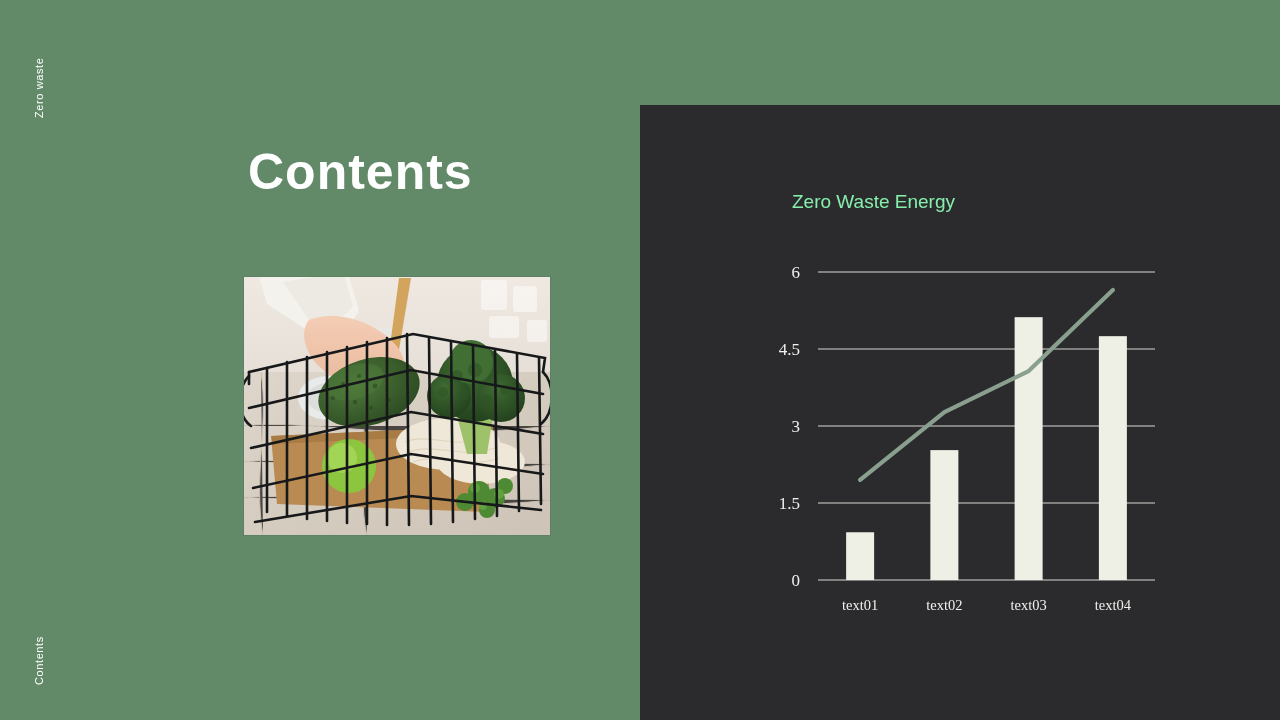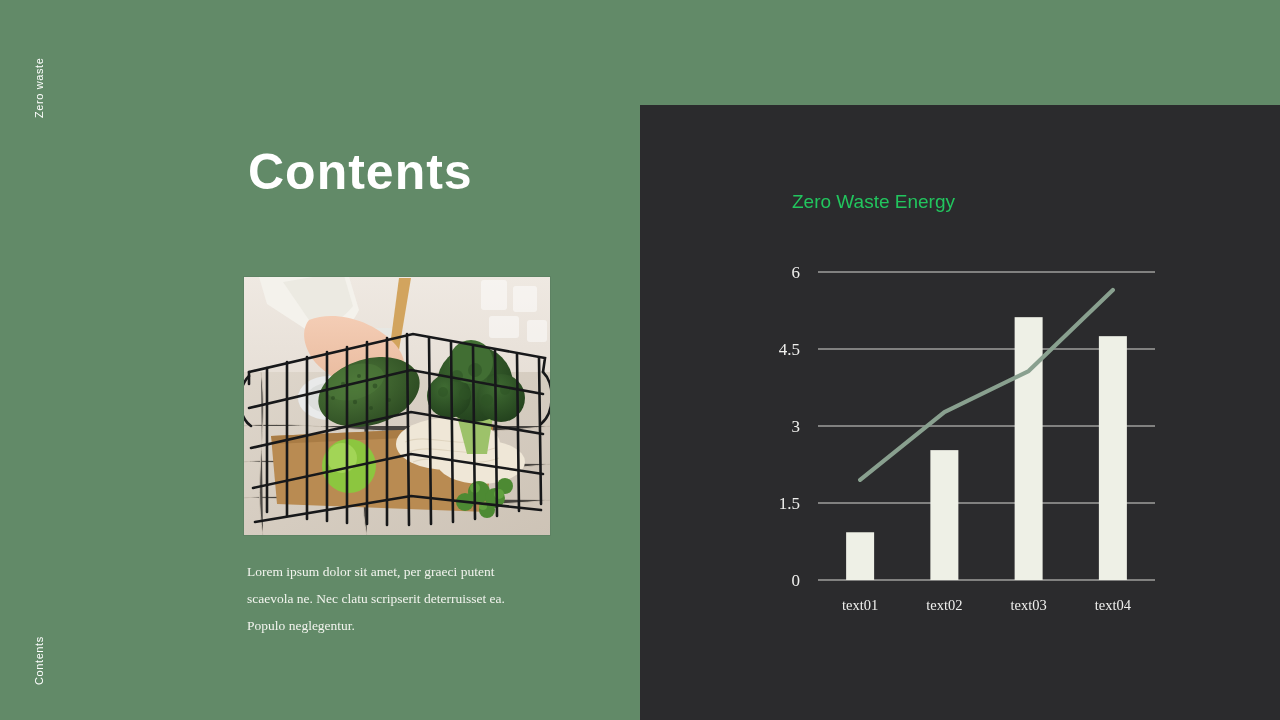--- a/index.html
+++ b/index.html
@@ -92,21 +92,21 @@
     left: 640px;
     top: 105px;
     width: 640px;
     height: 615px;
     background: #2b2b2d;
   }
   #chart-title {
     position: absolute;
     left: 152px;
     top: 86px;
-    color: #22c55e;
+    color: #86efac;
     font-size: 19px;
     font-family: "Liberation Sans", sans-serif;
   }
   #chart-area {
     position: absolute;
     left: 0;
     top: 0;
     width: 640px;
     height: 615px;
   }
@@ -272,21 +272,20 @@
           <path d="M12 246 L 168 220 L 298 234"></path>
 
           <path d="M6 100 C -6 112, -6 140, 8 150"></path>
           <path d="M300 96 C 312 108, 312 136, 298 148"></path>
         </g>
       </g>
       <rect x="0.5" y="0.5" width="307" height="259" fill="none" stroke="#5d8263" stroke-width="1"></rect>
     </svg>
   </div>
 
-  <div id="body-copy">Lorem ipsum dolor sit amet, per graeci putent scaevola ne. Nec clatu scripserit deterruisset ea. Populo neglegentur.</div>
 
   <div id="dark-panel">
     <div id="chart-title">Zero Waste Energy</div>
 
     <svg id="chart-area" viewBox="0 0 640 615">
 
       <g id="gridlines" stroke="#d8d8d4" stroke-width="1.2">
           <line x1="178" x2="515" y1="475" y2="475"></line>
           <line x1="178" x2="515" y1="398" y2="398"></line>
           <line x1="178" x2="515" y1="321" y2="321"></line>

